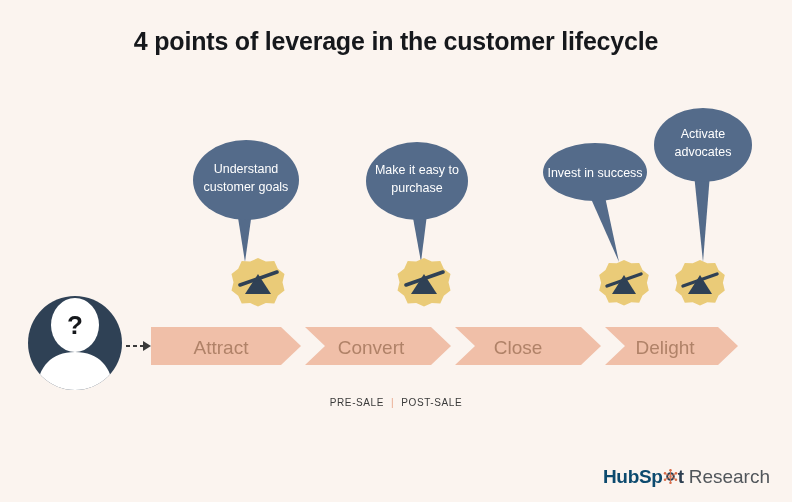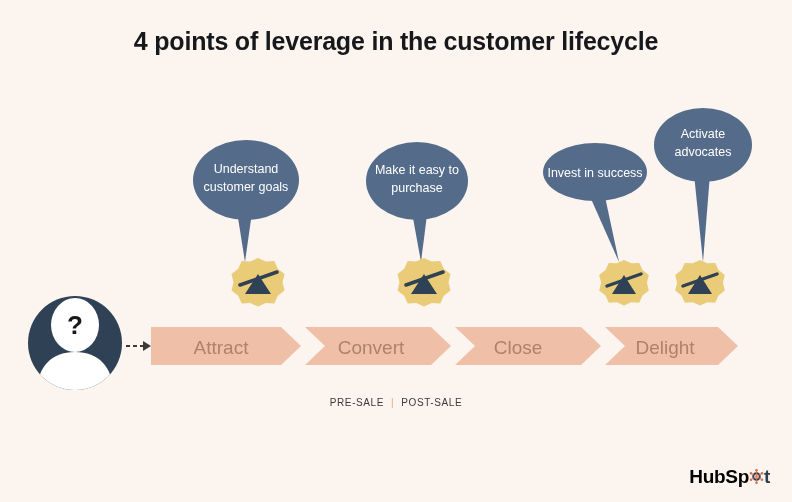--- a/index.html
+++ b/index.html
@@ -68,21 +68,21 @@
   .logo {
     position: absolute;
     right: 14px;
     bottom: 14px;
     display: flex;
     align-items: baseline;
     font-size: 19px;
   }
   .logo .hub {
     font-weight: bold;
-    color: #000000;
+    color: #0c4a6e;
     letter-spacing: -0.3px;
   }
   .logo .sprocket-wrap {
     position: relative;
     display: inline-block;
     width: 15px;
     height: 15px;
   }
   .logo .rest {
     font-weight: bold;
@@ -211,15 +211,16 @@
           <circle cx="10" cy="1.6" r="1.7"></circle>
           <circle cx="17.3" cy="5.8" r="1.7"></circle>
           <circle cx="17.3" cy="14.2" r="1.7"></circle>
           <circle cx="10" cy="18.4" r="1.7"></circle>
           <circle cx="2.7" cy="14.2" r="1.7"></circle>
           <circle cx="2.7" cy="5.8" r="1.7"></circle>
         </g>
       </svg>
     </span>
     <span class="rest">t</span>
+    <span class="research">Research</span>
   </div>
 
 </div>
 
 </body></html>

